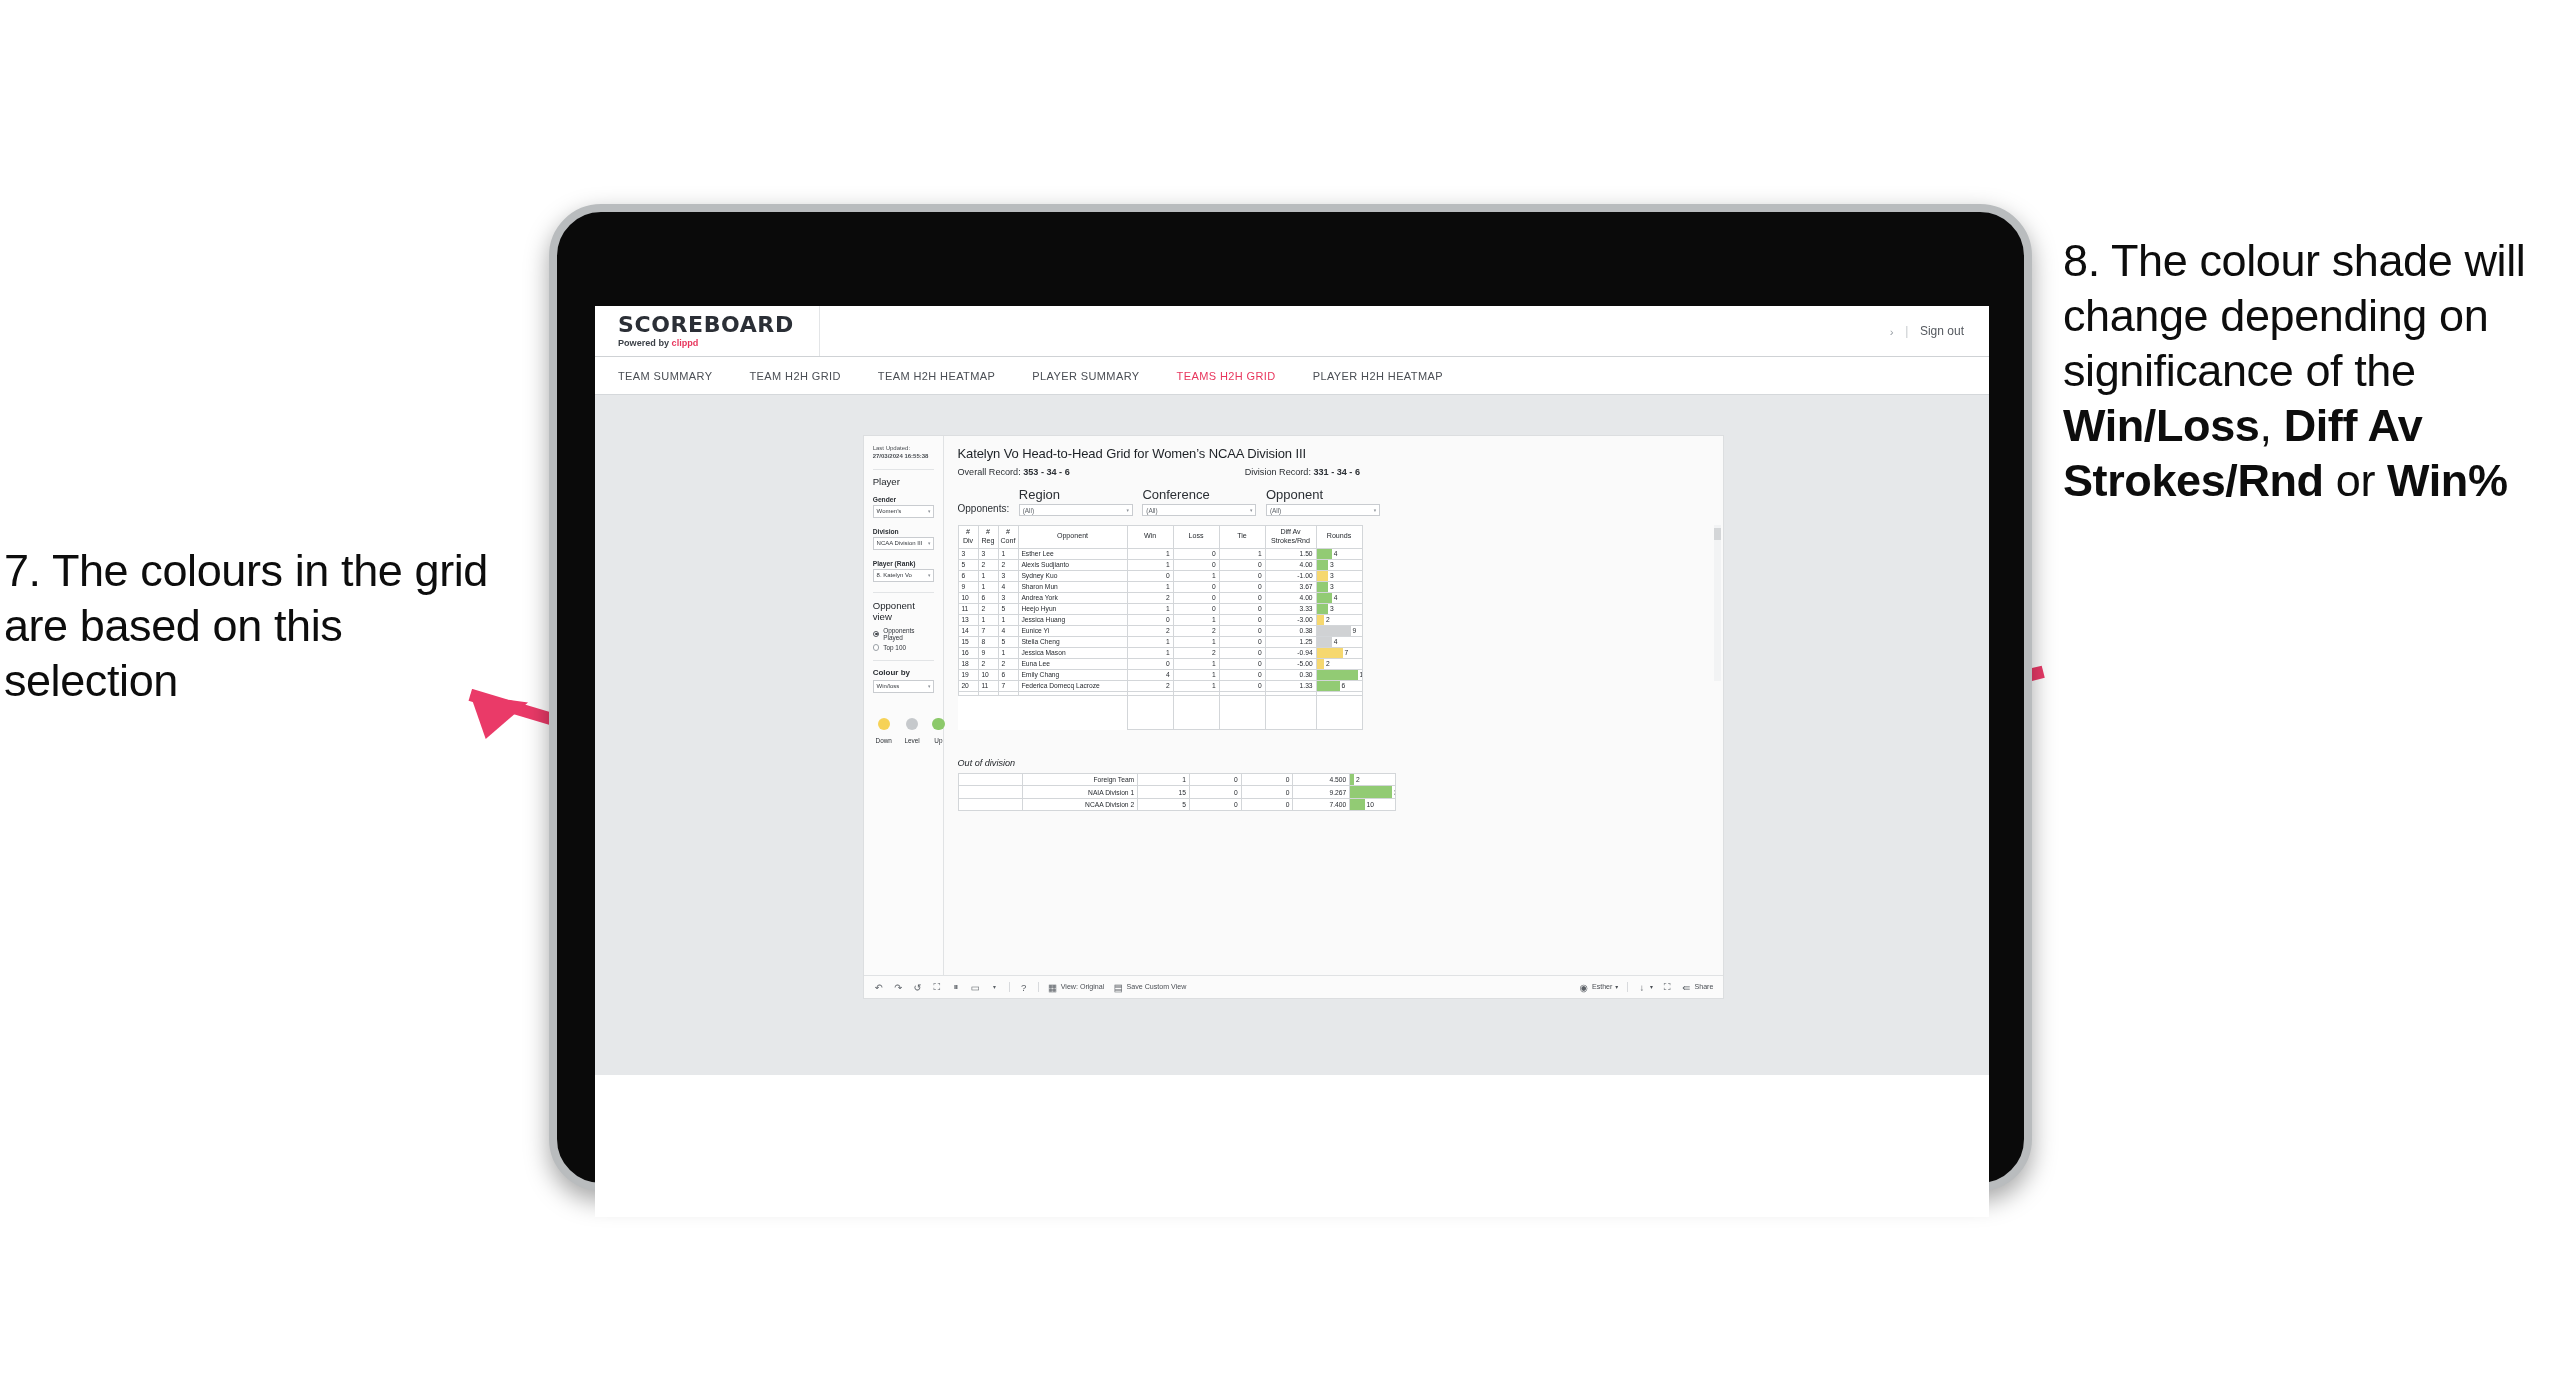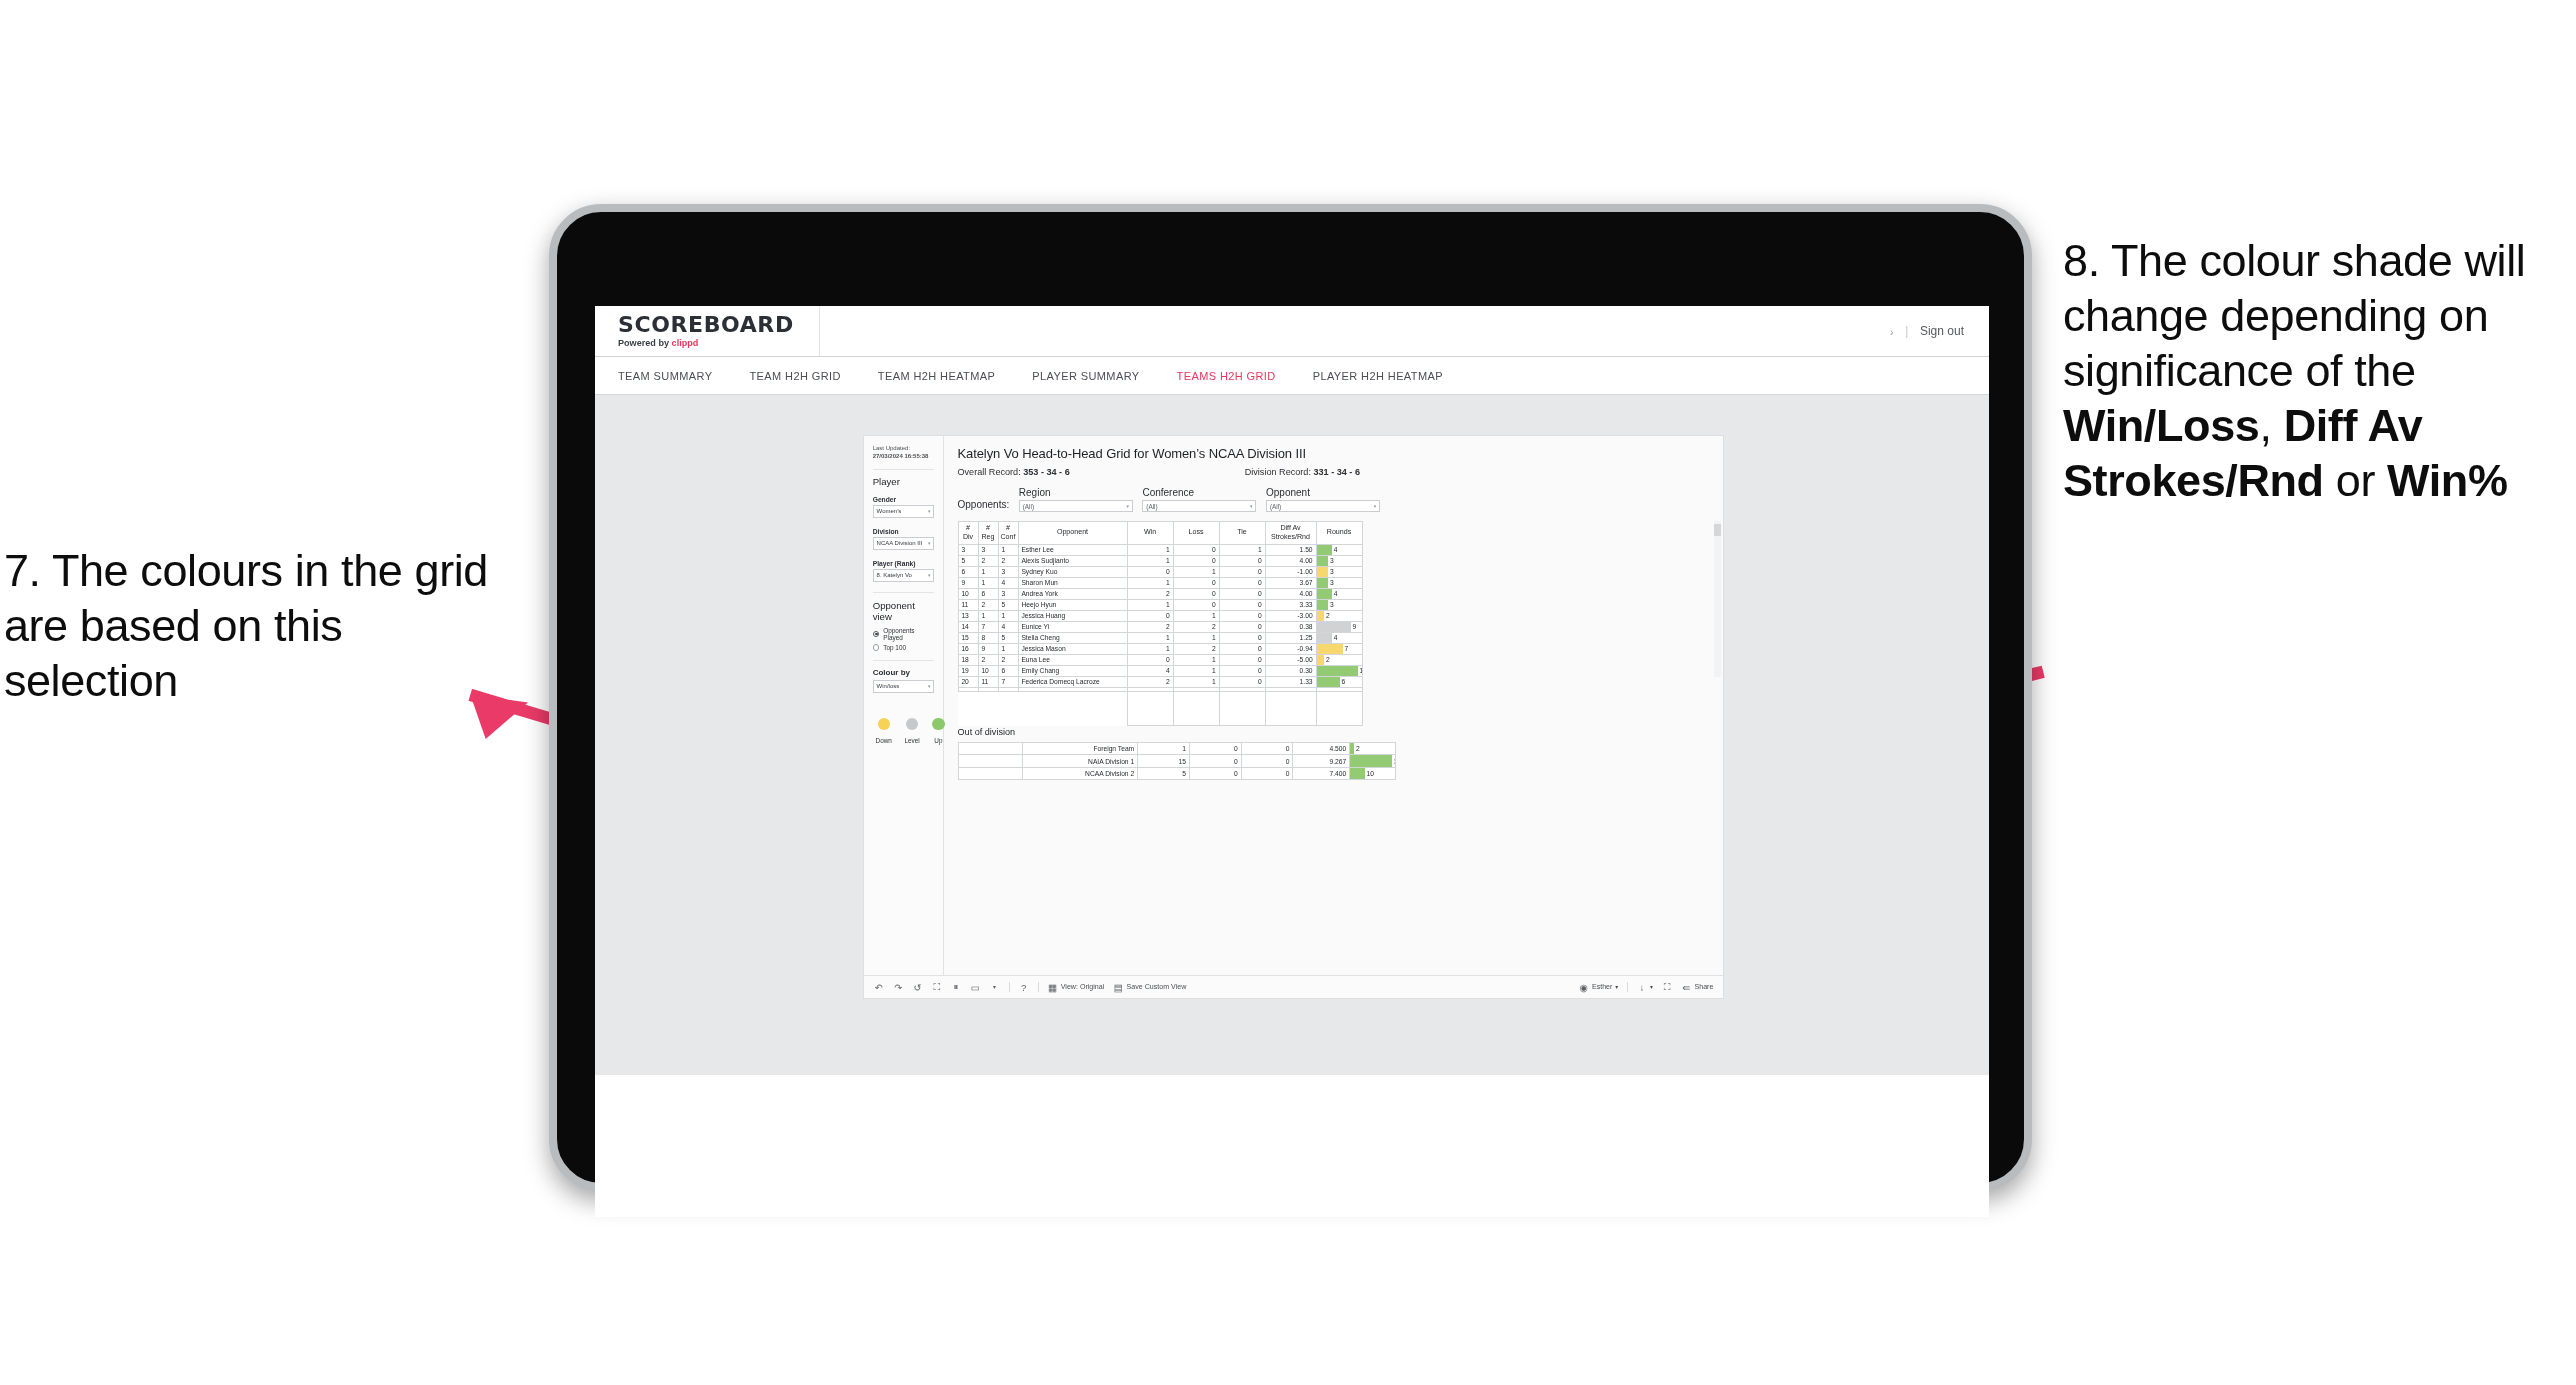--- a/index.html
+++ b/index.html
@@ -82,21 +82,21 @@
   
   .viz{flex:1;padding:9.6px 11.6px 0 13.5px;box-sizing:border-box;position:relative;}
   .viz-title{font-size:13px;color:#1d2126;letter-spacing:-0.1px;}
   .rec-row{display:flex;margin-top:6.7px;font-size:9.1px;color:#2b2f34;}
   .rec-row b{font-weight:bold;}
   .rec2{margin-left:175px;}
 
   .opp-filters{display:flex;align-items:flex-end;gap:9.6px;margin-top:9.6px;}
   .opp-lbl{font-size:10px;color:#2b2f34;padding-bottom:1.9px;}
   .of{width:114px;}
-  .of-lbl{font-size:10px;color:#2b2f34;margin-bottom:1.9px;}
+  .of-lbl{font-size:13px;color:#2b2f34;margin-bottom:1.9px;}
   .of-sel{height:10.6px;border:1px solid #c9ccd0;background:#fff;display:flex;
     align-items:center;justify-content:space-between;padding:0 2.9px;
     font-size:6.4px;color:#5d6268;cursor:pointer;}
   .of-sel .car{font-size:4.8px;color:#8b9096;}
 
   
   .tbl-wrap{margin-top:8.7px;position:relative;}
   table{border-collapse:collapse;table-layout:fixed;}
   .grid{width:387px;font-size:6.7px;color:#1f2328;}
   .grid th{border:1px solid #d3d6d9;font-weight:normal;background:#fff;
@@ -113,21 +113,21 @@
     font-size:6.7px;color:#1f2328;padding-left:1.9px;}
   .g{background:#92cb74;}
   .y{background:#f6d86f;}
   .n{background:#d0d2d4;}
   .tailrow td{height:3.9px;overflow:hidden;}
   .emptyblock td{height:33px;background:#fff;border:1px solid #d3d6d9;}
 
   .scrollbar{position:absolute;right:-9.6px;top:0;width:6.7px;height:156px;background:#f2f3f4;}
   .scroll-thumb{position:absolute;right:-9.6px;top:2.9px;width:6.7px;height:12.5px;background:#d4d6d8;}
 
-  .ood-title{font-size:9.1px;color:#1d2126;margin-top:1px;}
+  .ood-title{font-size:9.1px;color:#1d2126;margin-top:28px;font-style:italic;}
   .ood{width:387px;font-size:6.7px;color:#1f2328;margin-top:4.8px;}
   .ood td{border:1px solid #d3d6d9;padding:0 2.9px;height:11.2px;background:#fff;
     overflow:hidden;white-space:nowrap;}
   .ood .c-name{width:108px;text-align:right;}
   .ood .c-pad{width:58px;}
 
   
   .toolbar{position:absolute;left:0;right:0;bottom:0;height:22px;
     background:#fbfbfb;border-top:1px solid #e0e2e4;display:flex;
     align-items:center;padding:0 9.6px;gap:8.7px;font-size:7.1px;color:#4a4e54;}

